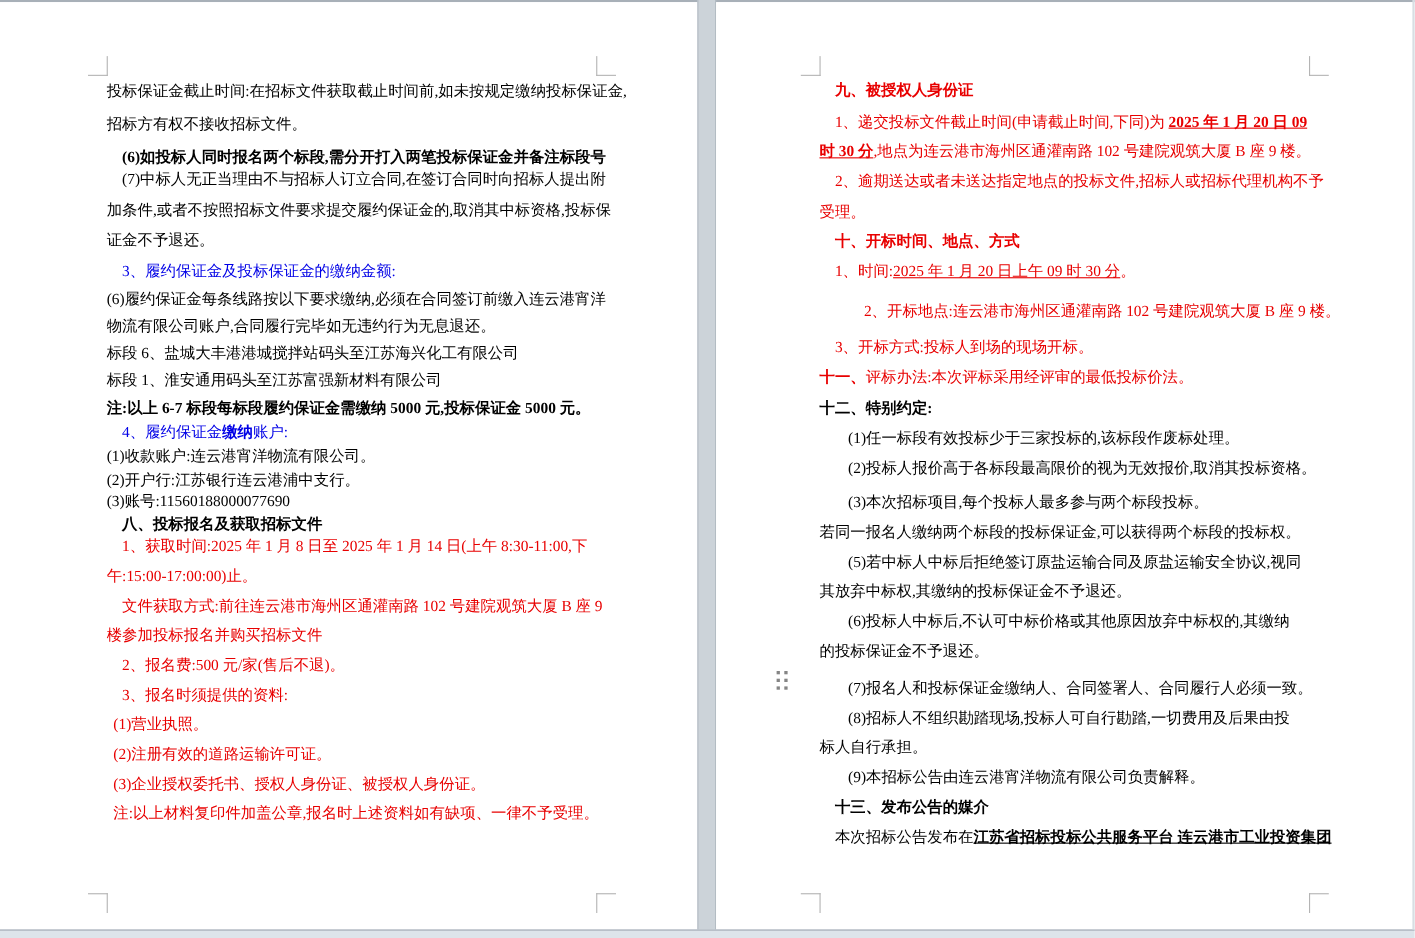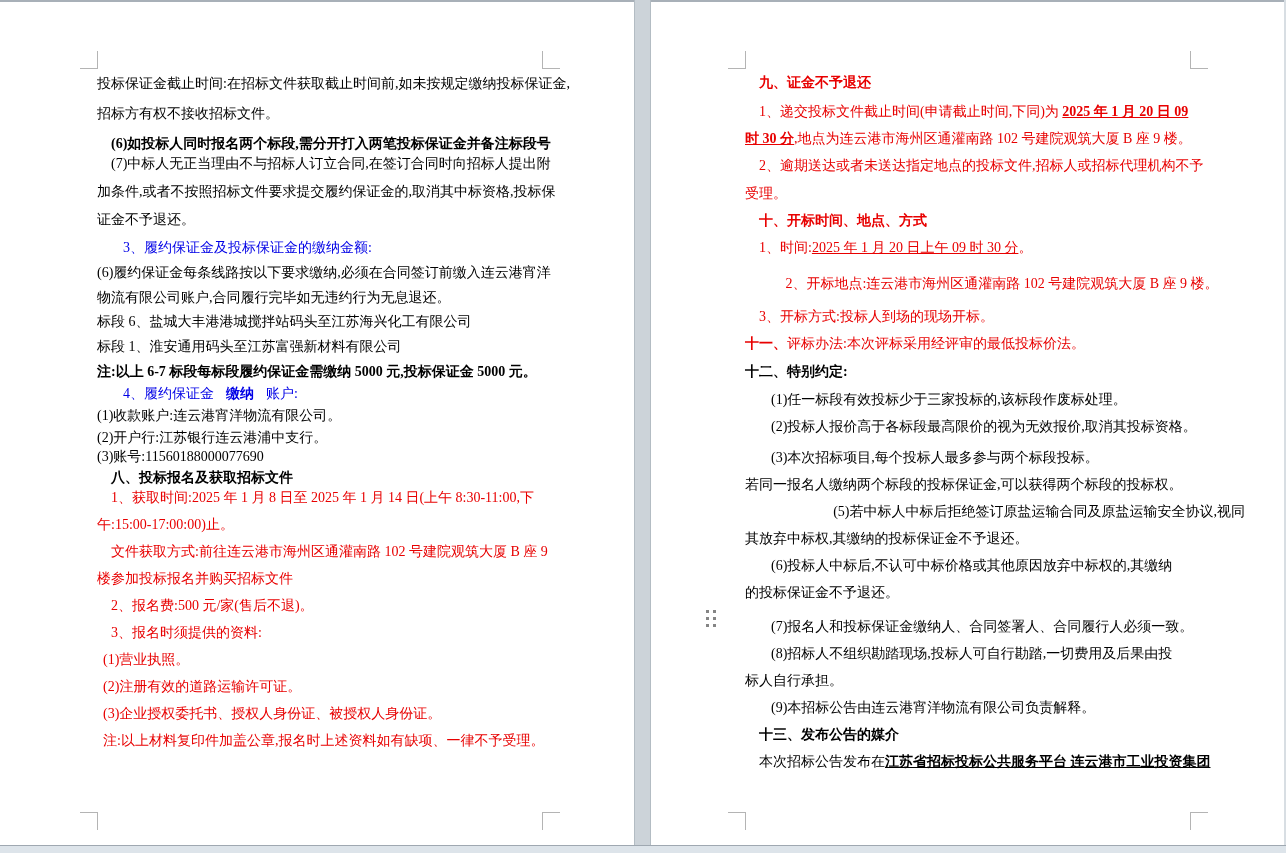--- a/index.html
+++ b/index.html
@@ -24,21 +24,21 @@
   .ta-left{left:97px;top:72px;width:500px;}
   .ta-right{left:94px;top:71px;width:500px;}
 
   .line{margin:0;padding:0;font-size:14px;line-height:19px;white-space:nowrap;}
   .ind-a{padding-left:14px;}
   .ind-s{padding-left:6px;}
   .ind-b{padding-left:26px;}
   .run{}
   .c-k{color:var(--black,#000000);}
   .c-r{color:var(--red,#e80000);}
-  .c-bl{color:var(--blue,#0000e6);margin-left:12px;}
+  .c-bl{color:var(--blue,#0000e6);}
   .b{font-weight:bold;}
   .u{text-decoration:underline;}
 
   .corner{position:absolute;width:17px;height:17px;box-sizing:content-box;}
   .corner.rb{border-right:1px solid var(--corner_mark,#b4b4b4);border-bottom:1px solid var(--corner_mark,#b4b4b4);}
   .corner.lb{border-left:1px solid var(--corner_mark,#b4b4b4);border-bottom:1px solid var(--corner_mark,#b4b4b4);}
   .corner.rt{border-right:1px solid var(--corner_mark,#b4b4b4);border-top:1px solid var(--corner_mark,#b4b4b4);}
   .corner.lt{border-left:1px solid var(--corner_mark,#b4b4b4);border-top:1px solid var(--corner_mark,#b4b4b4);}
 
   .drag-handle{position:absolute;left:706px;top:610px;width:10px;height:17px;
@@ -79,36 +79,36 @@
       <p class="line ind-s" style="height: 27px;"><span class="run c-r">(2)注册有效的道路运输许可证。</span></p>
       <p class="line ind-s" style="height: 27px;"><span class="run c-r">(3)企业授权委托书、授权人身份证、被授权人身份证。</span></p>
       <p class="line ind-s" style="height: 27px;"><span class="run c-r">注:以上材料复印件加盖公章,报名时上述资料如有缺项、一律不予受理。</span></p>
     </div>
 </div>
 
 <div class="divider"></div>
 
 <div class="page page-right">
   <div class="text-area ta-right">
-      <p class="line ind-a" style="height: 29px;"><span class="run c-r b">九、证金不予退还</span></p>
+      <p class="line ind-a" style="height: 29px;"><span class="run c-r b">九、被授权人身份证</span></p>
       <p class="line ind-a" style="height: 27px;"><span class="run c-r">1、递交投标文件截止时间(申请截止时间,下同)为 </span><span class="run c-r b u">2025 年 1 月 20 日 09</span></p>
       <p class="line" style="height: 27px;"><span class="run c-r b u">时 30 分</span><span class="run c-r">,地点为连云港市海州区通灌南路 102 号建院观筑大厦 B 座 9 楼。</span></p>
       <p class="line ind-a" style="height: 28px;"><span class="run c-r">2、逾期送达或者未送达指定地点的投标文件,招标人或招标代理机构不予</span></p>
       <p class="line" style="height: 27px;"><span class="run c-r">受理。</span></p>
       <p class="line ind-a" style="height: 27px;"><span class="run c-r b">十、开标时间、地点、方式</span></p>
       <p class="line ind-a" style="height: 36px;"><span class="run c-r">1、时间:</span><span class="run c-r u">2025 年 1 月 20 日上午 09 时 30 分</span><span class="run c-r">。</span></p>
       <p class="line ind-a" style="height: 33px; text-align: center;"><span class="run c-r">2、开标地点:连云港市海州区通灌南路 102 号建院观筑大厦 B 座 9 楼。</span></p>
       <p class="line ind-a" style="height: 27px;"><span class="run c-r">3、开标方式:投标人到场的现场开标。</span></p>
       <p class="line" style="height: 28px;"><span class="run c-r b">十一、</span><span class="run c-r">评标办法:本次评标采用经评审的最低投标价法。</span></p>
       <p class="line" style="height: 28px;"><span class="run c-k b">十二、特别约定:</span></p>
       <p class="line ind-b" style="height: 27px;"><span class="run c-k">(1)任一标段有效投标少于三家投标的,该标段作废标处理。</span></p>
       <p class="line ind-b" style="height: 31px;"><span class="run c-k">(2)投标人报价高于各标段最高限价的视为无效报价,取消其投标资格。</span></p>
       <p class="line ind-b" style="height: 27px;"><span class="run c-k">(3)本次招标项目,每个投标人最多参与两个标段投标。</span></p>
       <p class="line" style="height: 27px;"><span class="run c-k">若同一报名人缴纳两个标段的投标保证金,可以获得两个标段的投标权。</span></p>
-      <p class="line ind-b" style="height: 27px; text-align: right;"><span class="run c-k">(5)若中标人中标后拒绝签订原盐运输合同及原盐运输安全协议,视同</span></p>
+      <p class="line ind-b" style="height: 27px;"><span class="run c-k">(5)若中标人中标后拒绝签订原盐运输合同及原盐运输安全协议,视同</span></p>
       <p class="line" style="height: 27px;"><span class="run c-k">其放弃中标权,其缴纳的投标保证金不予退还。</span></p>
       <p class="line ind-b" style="height: 27px;"><span class="run c-k">(6)投标人中标后,不认可中标价格或其他原因放弃中标权的,其缴纳</span></p>
       <p class="line" style="height: 34px;"><span class="run c-k">的投标保证金不予退还。</span></p>
       <p class="line ind-b" style="height: 27px;"><span class="run c-k">(7)报名人和投标保证金缴纳人、合同签署人、合同履行人必须一致。</span></p>
       <p class="line ind-b" style="height: 27px;"><span class="run c-k">(8)招标人不组织勘踏现场,投标人可自行勘踏,一切费用及后果由投</span></p>
       <p class="line" style="height: 27px;"><span class="run c-k">标人自行承担。</span></p>
       <p class="line ind-b" style="height: 27px;"><span class="run c-k">(9)本招标公告由连云港宵洋物流有限公司负责解释。</span></p>
       <p class="line ind-a" style="height: 27px;"><span class="run c-k b">十三、发布公告的媒介</span></p>
       <p class="line ind-a" style="height: 27px;"><span class="run c-k">本次招标公告发布在</span><span class="run c-k b u">江苏省招标投标公共服务平台 连云港市工业投资集团</span></p>
     </div>

